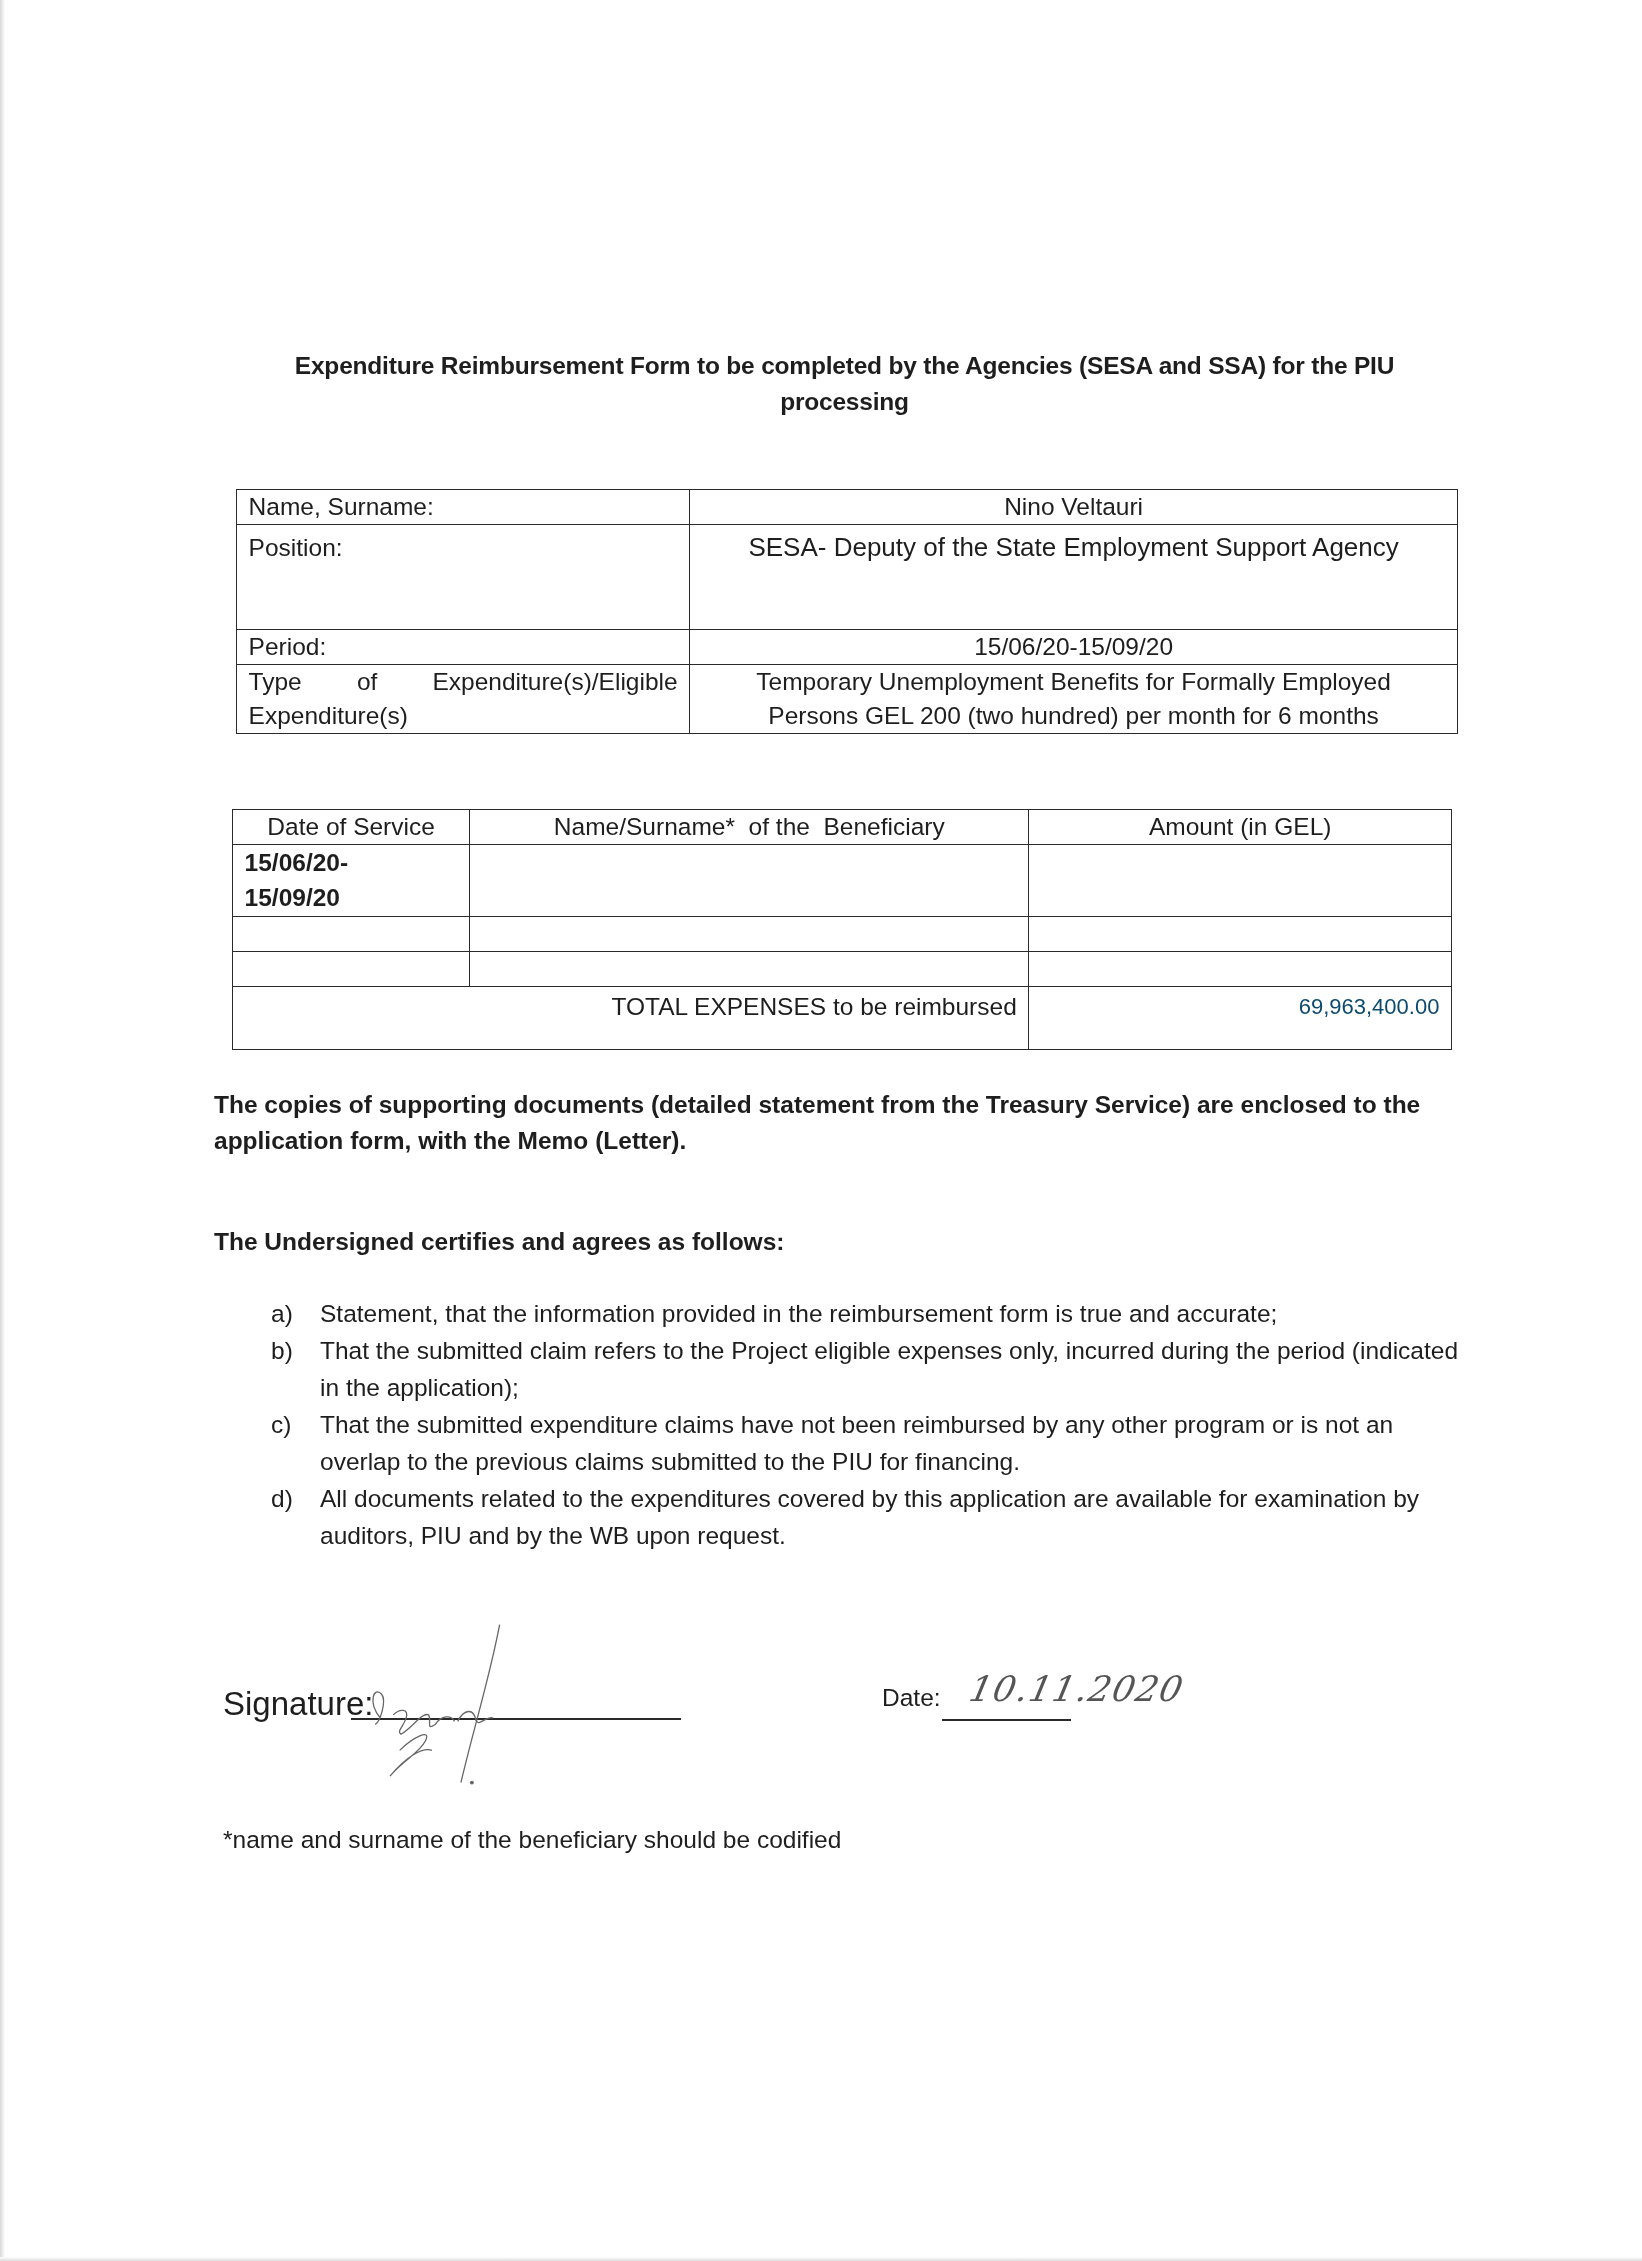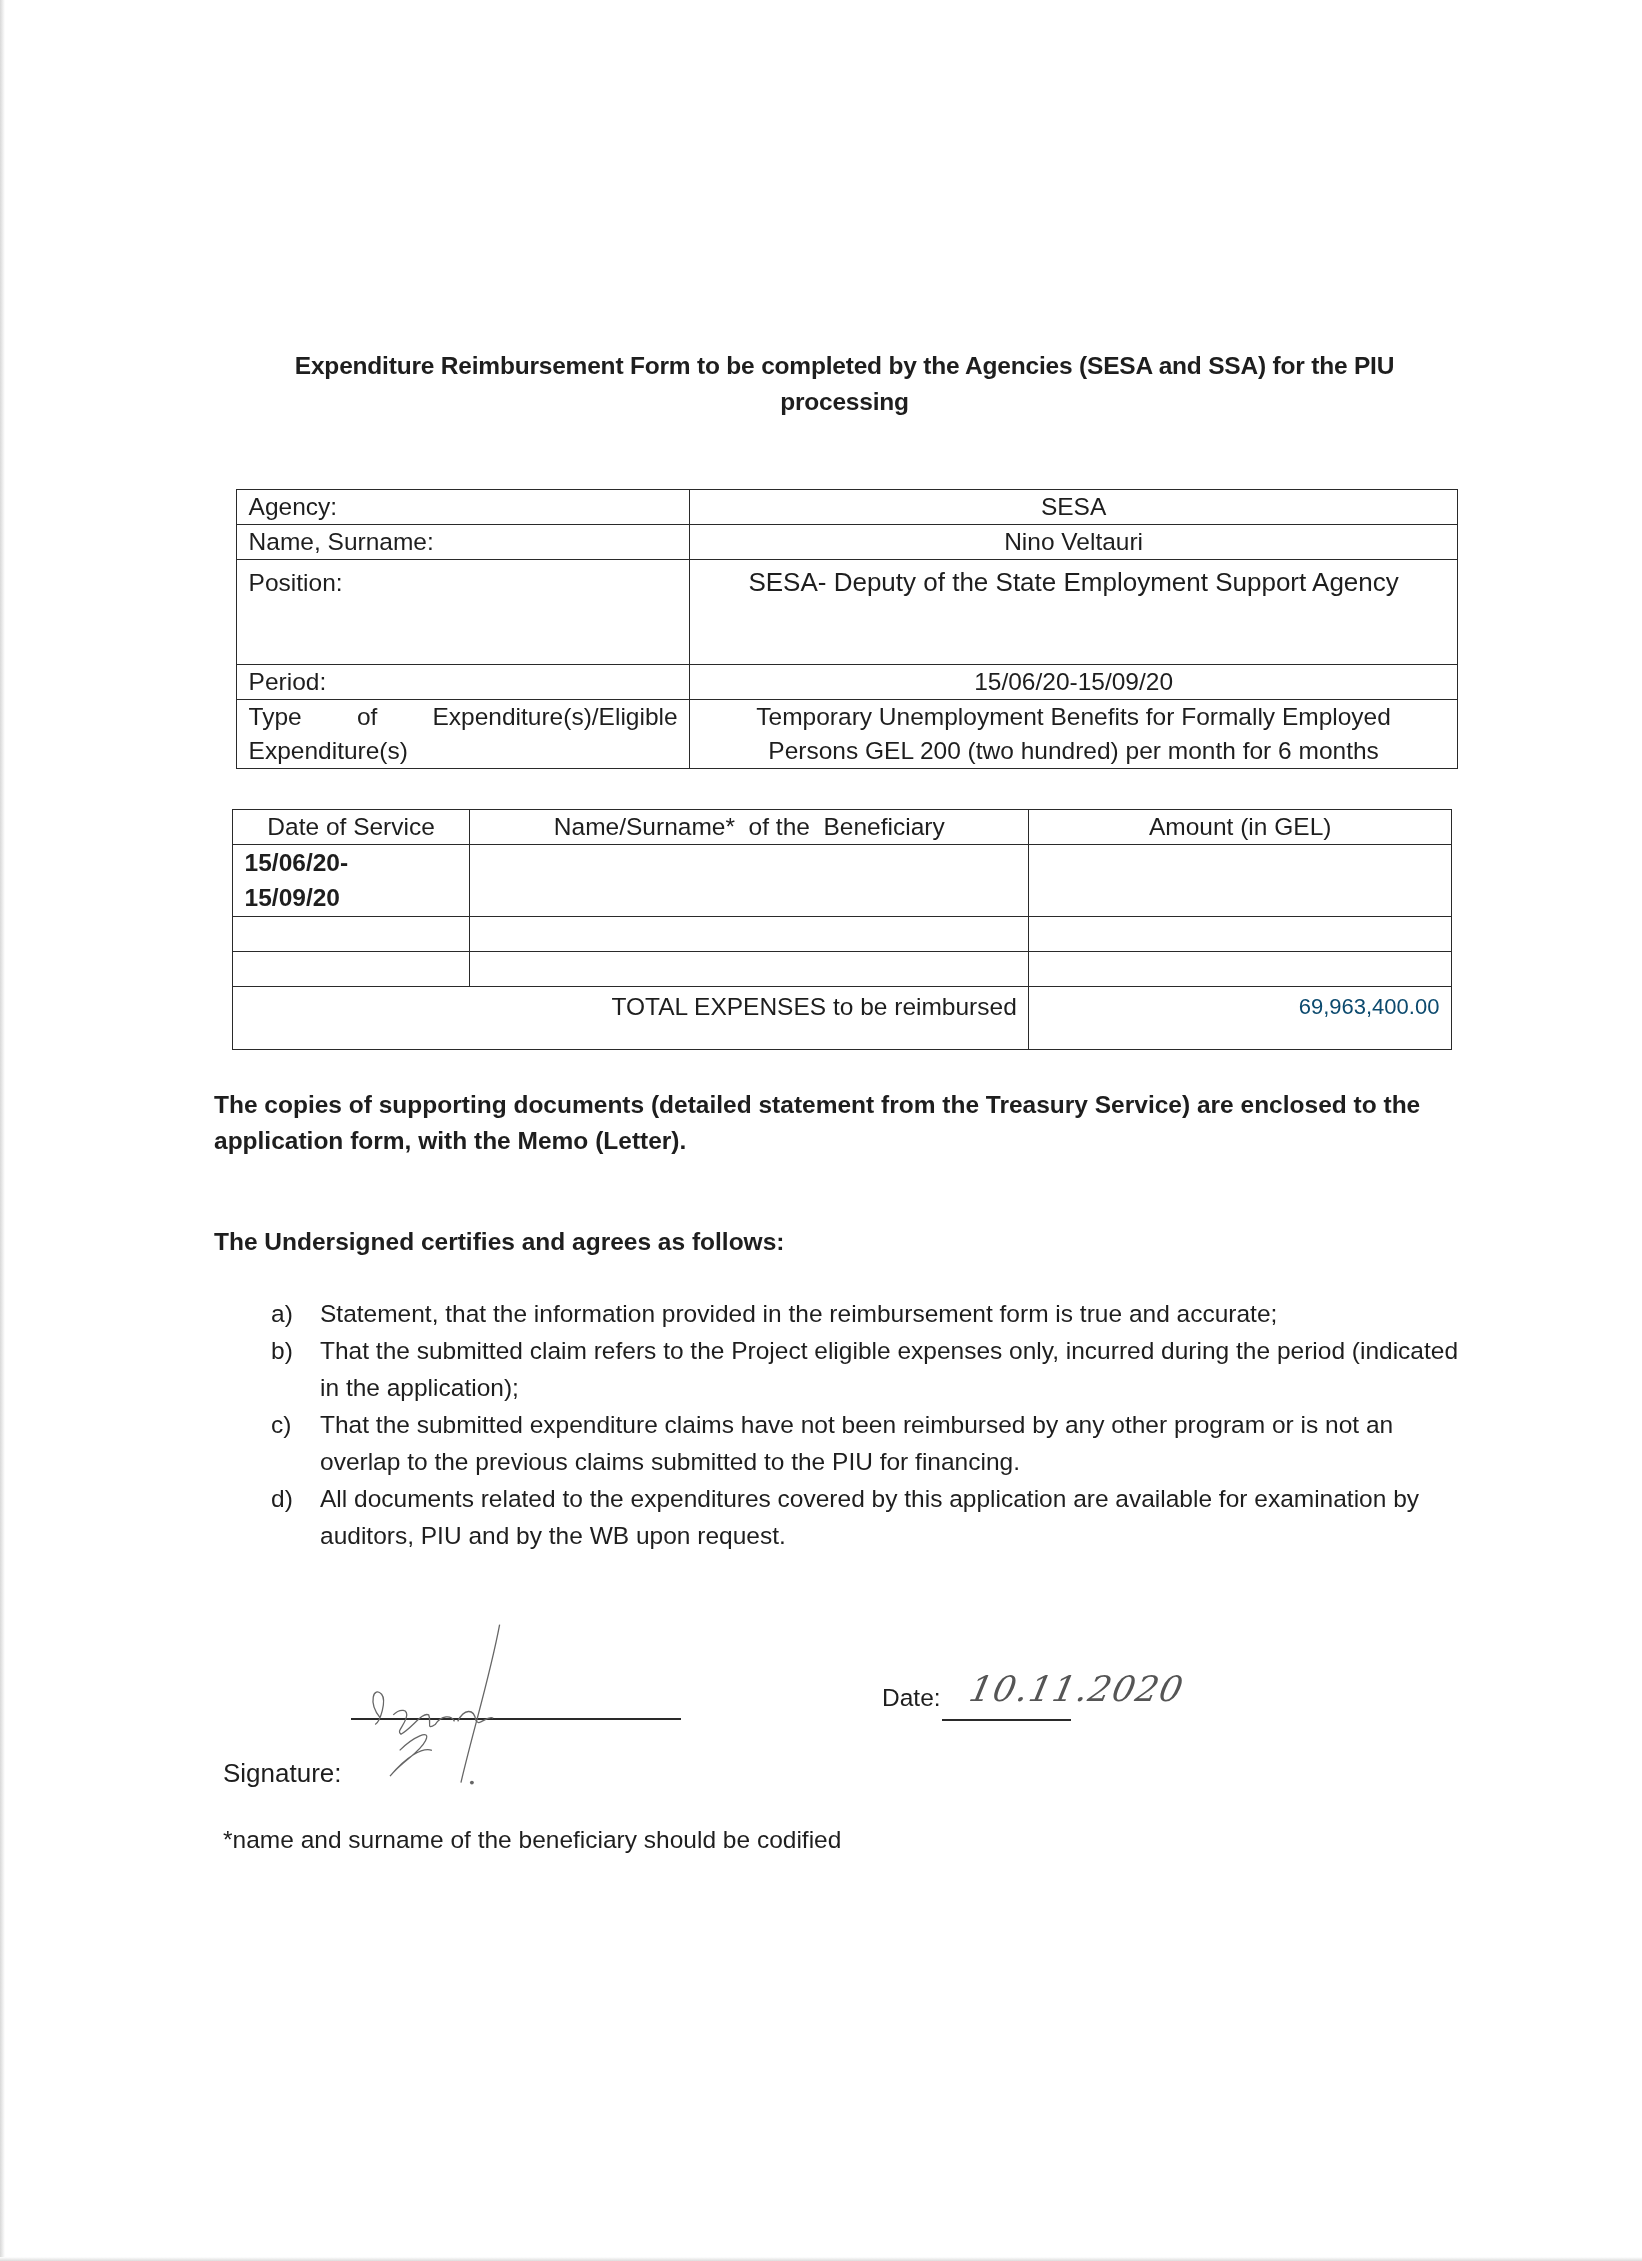--- a/index.html
+++ b/index.html
@@ -42,45 +42,41 @@
     #ben-table td.tot-val { text-align: right; font-size: 22px; color: #0c4a6e; }
 
     .para { position: absolute; left: 214px; width: 1232px; font-size: 24.5px; line-height: 36px; font-weight: bold; }
     #p-supporting { top: 1087px; }
     #p-certifies { top: 1224px; }
     .cert-list { position: absolute; left: 271px; top: 1295px; width: 1199px; font-size: 24.5px; line-height: 37px; }
     .cert-item { display: flex; }
     .cert-letter { width: 49px; flex: none; }
     .cert-text { flex: 1; }
 
-    .sig-label { position: absolute; left: 223px; top: 1755px; font-size: 26px; line-height: 36px; }
+    .sig-label { position: absolute; left: 223px; top: 1686px; font-size: 33px; line-height: 36px; }
     .sig-line { position: absolute; left: 351px; top: 1718px; width: 330px; height: 1.9px; background: #2a2a2a; }
     .sig-drawing { position: absolute; left: 361px; top: 1618px; width: 245px; height: 168px; }
     .date-label { position: absolute; left: 882px; top: 1680px; font-size: 24.5px; line-height: 36px; }
     .date-line { position: absolute; left: 942px; top: 1719px; width: 129px; height: 1.9px; background: #2a2a2a; }
     .date-hand {
       position: absolute; left: 970px; top: 1669px; font-family: "DejaVu Serif", serif;
       font-style: italic; font-size: 35px; color: #555; letter-spacing: 1.3px; transform: skewX(-12deg);
     }
     .footnote { position: absolute; left: 223px; top: 1822px; font-size: 24.5px; line-height: 36px; }
   </style>
 </head>
 <body>
 
 <div class="page-edge"></div>
 <div class="page-bottom-edge"></div>
 
 <div class="title">Expenditure Reimbursement Form to be completed by the Agencies (SESA and SSA) for the PIU processing</div>
 
 <table id="info-table">
   <tbody>
-      <tr class="r1">
-    <td class="lbl">Agency:</td>
-    <td class="val">SESA</td>
-  </tr>
   <tr class="r2">
     <td class="lbl">Name, Surname:</td>
     <td class="val">Nino Veltauri</td>
   </tr>
   <tr class="r3">
     <td class="lbl">Position:</td>
     <td class="val">SESA- Deputy of the State Employment Support Agency</td>
   </tr>
   <tr class="r4">
     <td class="lbl">Period:</td>

